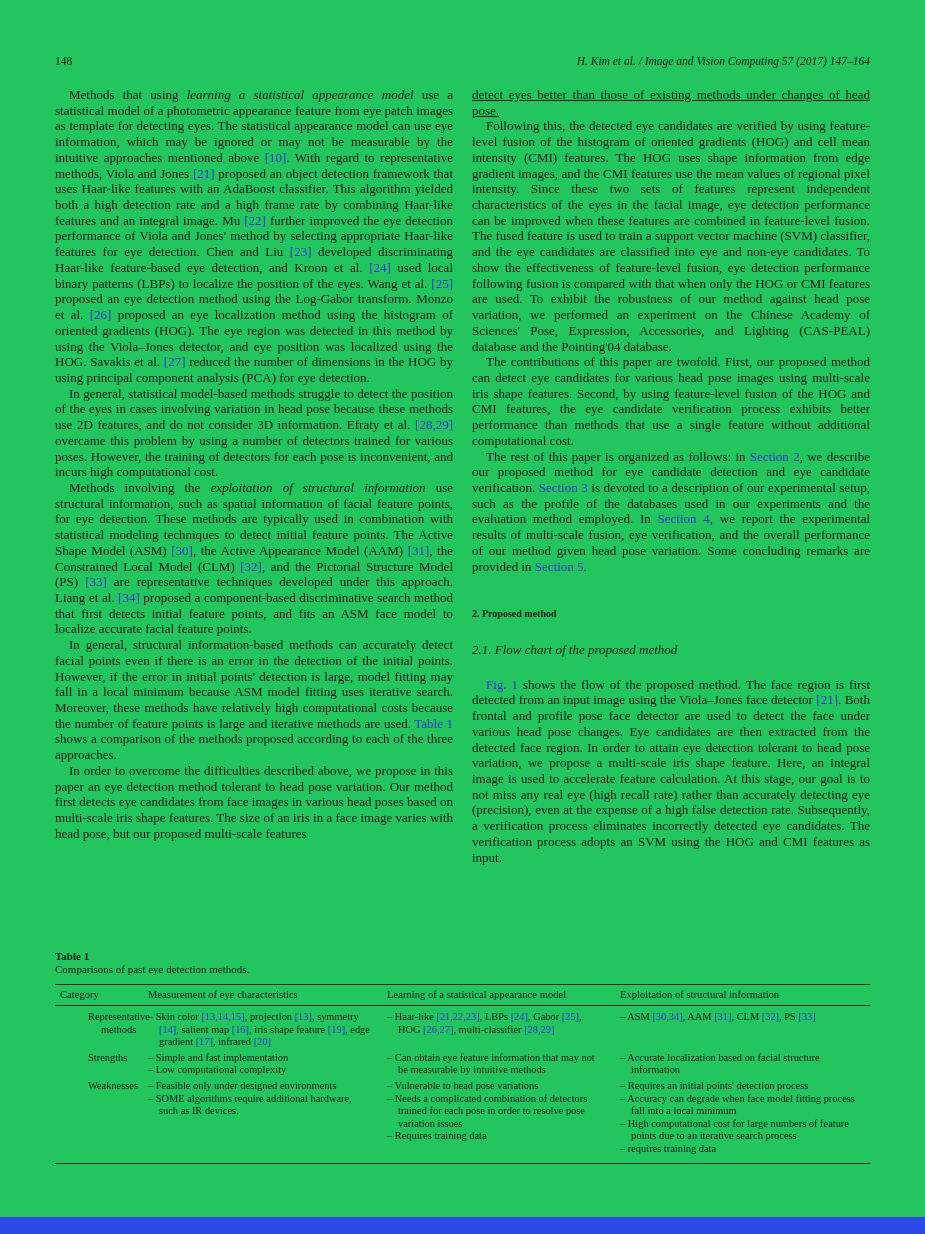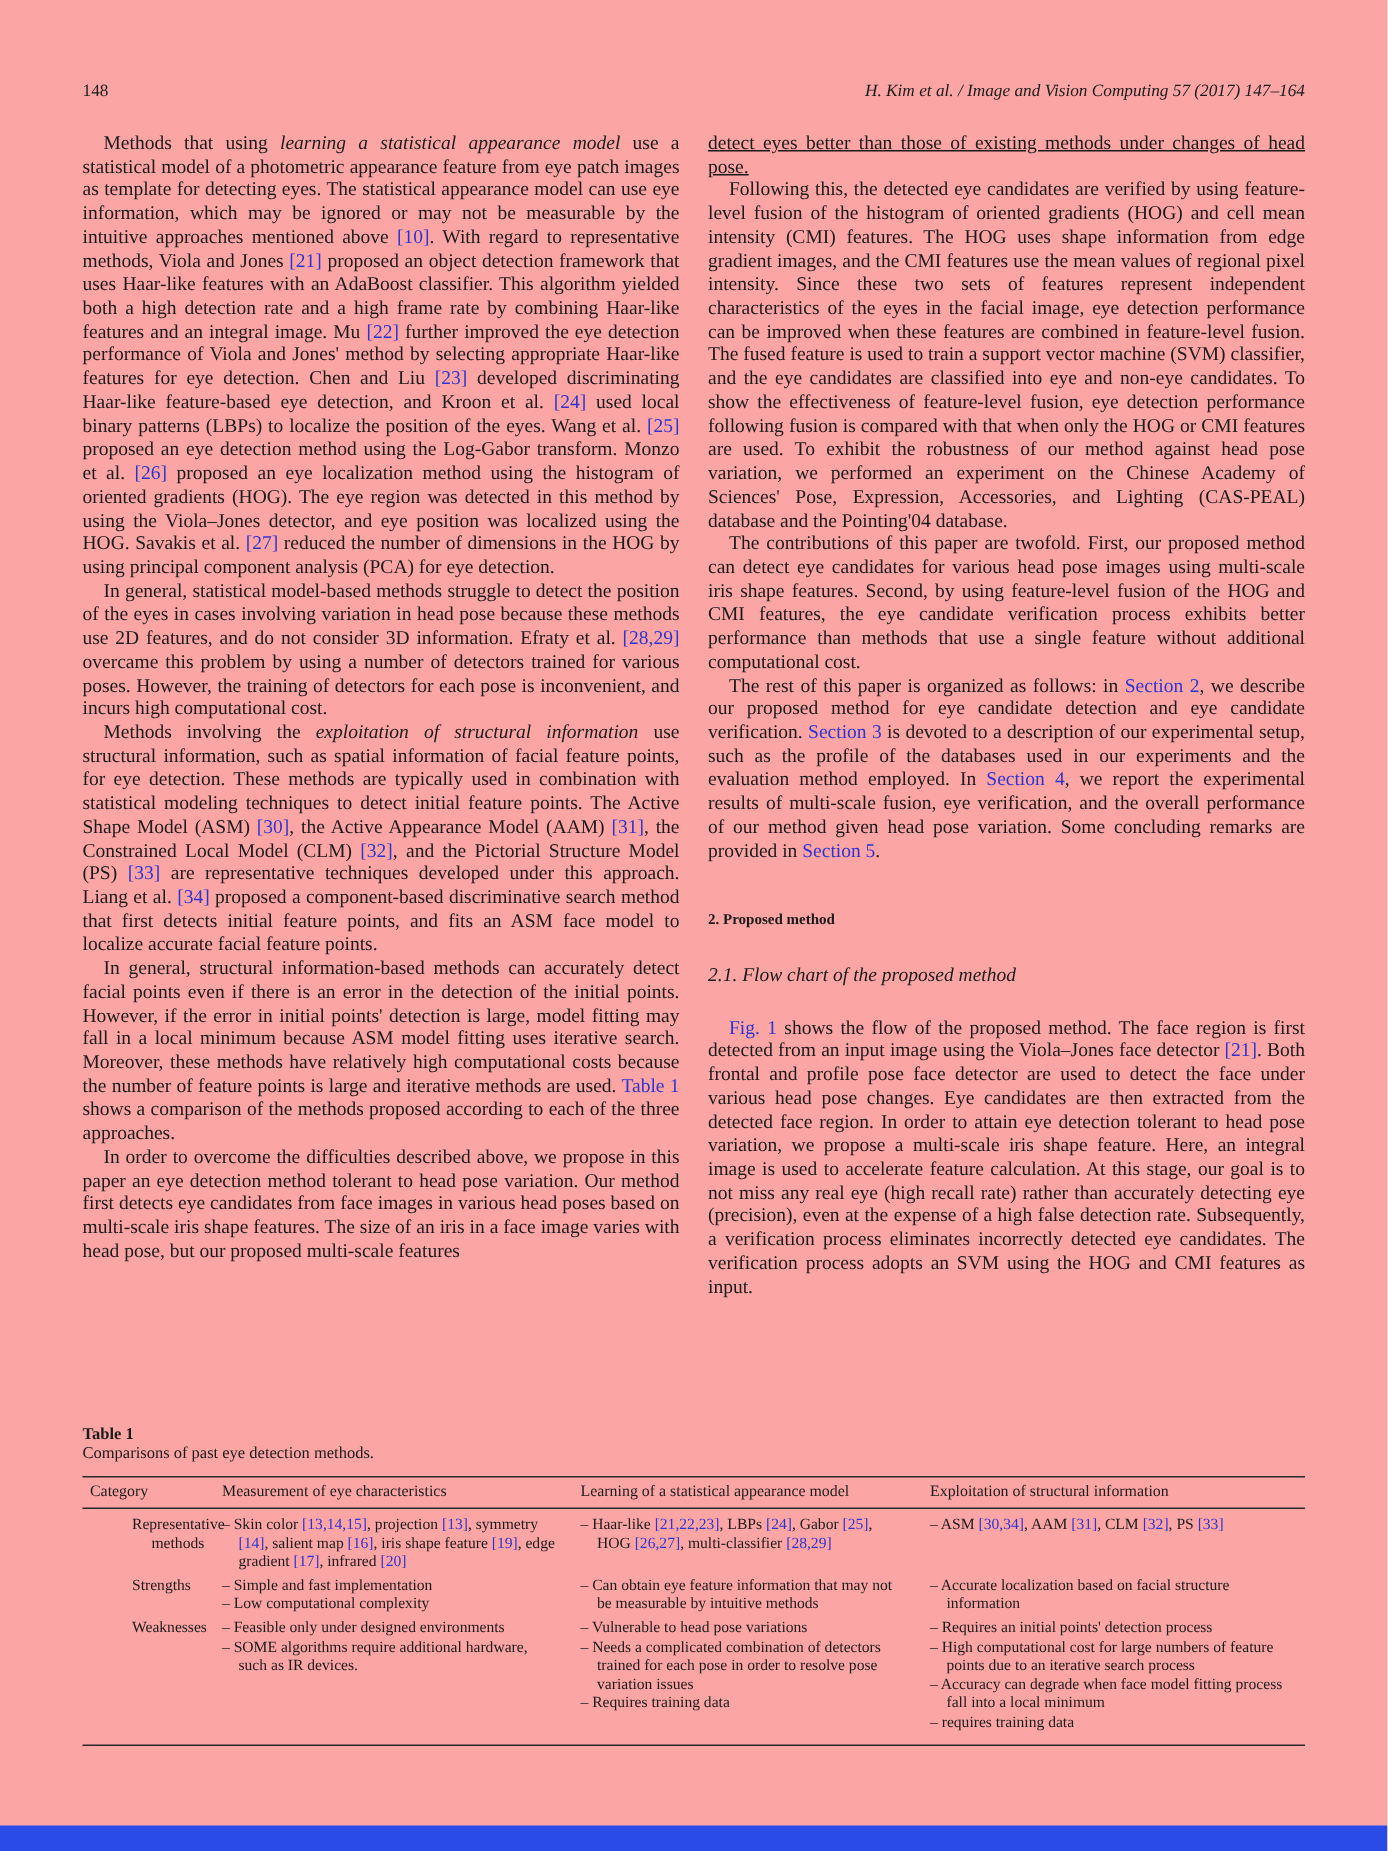--- a/index.html
+++ b/index.html
@@ -1,18 +1,18 @@
 <!DOCTYPE html>
 <html><head>
 <meta charset="utf-8">
 <style>
   * { box-sizing: border-box; }
   html,body { margin:0; padding:0; background:#ffffff; }
   .page {
-    position:relative; width:925px; height:1234px; background:#fca5a5;
+    position:relative; width:925px; height:1234px; background:#22c55e;
     font-family:"Liberation Serif", serif; color:#1b1b1b; overflow:hidden;
   }
   
   .hdr { position:absolute; top:55px; left:55px; width:815px; font-size:11.5px; }
   .hdr .pn { position:absolute; left:0; top:0; }
   .hdr .cit { display:block; text-align:right; font-style:italic; }
   
   .cols { position:absolute; top:87px; left:55px; width:815px; display:flex; gap:19px; }
   .col { width:398px; font-size:13px; line-height:15.72px; text-align:justify; }
   .col p { margin:0; text-indent:14px; }
@@ -111,22 +111,22 @@
             <div class="bullet"><span>– Feasible only under designed environments</span></div>
             <div class="bullet"><span>– SOME algorithms require additional hardware, such as IR devices.</span></div>
           </div>
           <div class="tcell">
             <div class="bullet"><span>– Vulnerable to head pose variations</span></div>
             <div class="bullet"><span>– Needs a complicated combination of detectors trained for each pose in order to resolve pose variation issues</span></div>
             <div class="bullet"><span>– Requires training data</span></div>
           </div>
           <div class="tcell">
             <div class="bullet"><span>– Requires an initial points' detection process</span></div>
+            <div class="bullet"><span>– Accuracy can degrade when face model fitting process fall into a local minimum</span></div>
             <div class="bullet"><span>– High computational cost for large numbers of feature points due to an iterative search process</span></div>
-            <div class="bullet"><span>– Accuracy can degrade when face model fitting process fall into a local minimum</span></div>
             <div class="bullet"><span>– requires training data</span></div>
           </div>
         </div>
     </div>
   </div>
 
   <div class="footer-bar"></div>
 
 </div>
 

